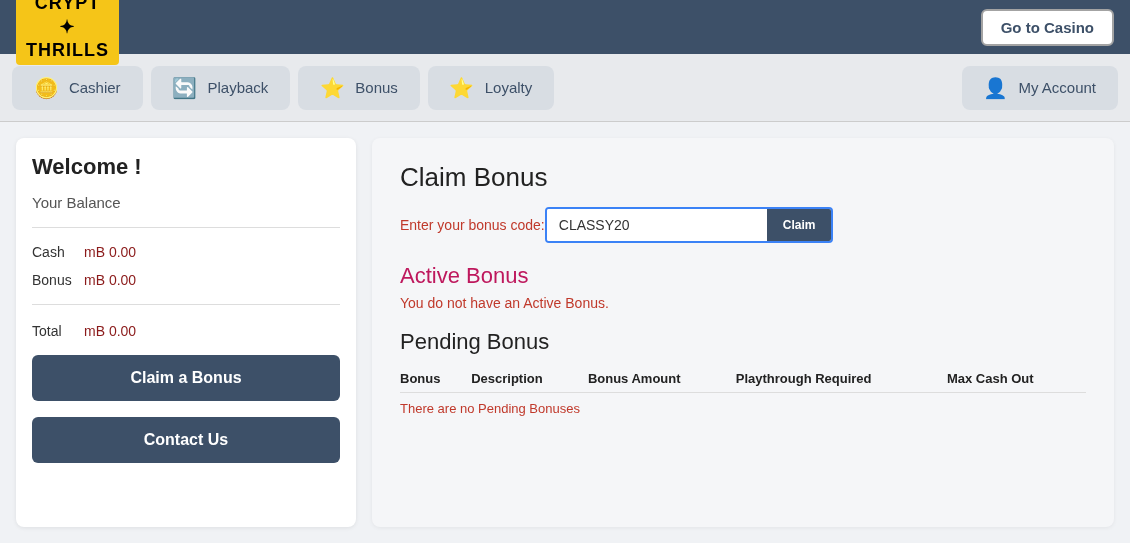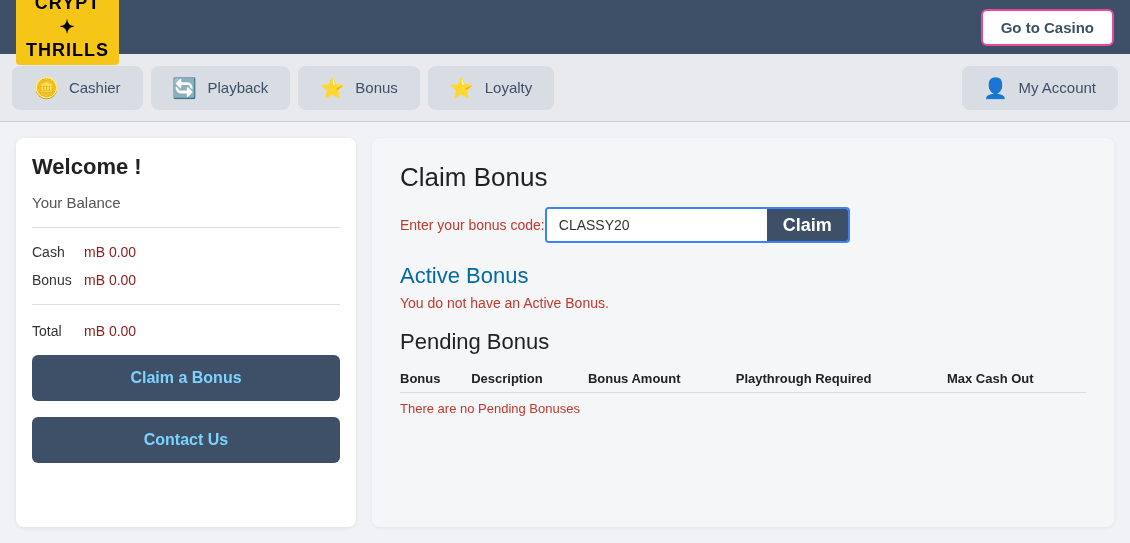--- a/index.html
+++ b/index.html
@@ -22,21 +22,21 @@
       font-size: 18px;
       color: #000;
       display: flex;
       align-items: center;
       gap: 2px;
       letter-spacing: 1px;
       flex-direction: column;
     }
     .go-to-casino-btn {
       background: #fff;
-      border: 2px solid #ec4899;
+      border: 2px solid #a3a3a3;
       border-radius: 6px;
       padding: 8px 18px;
       font-size: 15px;
       font-weight: bold;
       color: #3d5068;
       cursor: pointer;
     }
 
     
     .nav {
@@ -125,21 +125,21 @@
       align-items: center;
       gap: 8px;
       font-size: 14px;
       color: #333;
       margin-top: 2px;
     }
     .total-row .tot-label { min-width: 44px; }
     .total-row .tot-value { color: #8b1a1a; }
     .sidebar-btn {
       background: #3d5068;
-      color: #7dd3fc;
+      color: #ffffff;
       border: none;
       border-radius: 6px;
       padding: 14px;
       font-size: 16px;
       font-weight: bold;
       cursor: pointer;
       width: 100%;
       text-align: center;
       margin-top: 4px;
     }
@@ -181,28 +181,28 @@
       padding: 8px 12px;
       font-size: 14px;
       width: 220px;
       color: #333;
     }
     .claim-btn {
       background: #3d5068;
       color: #fff;
       border: none;
       padding: 0 16px;
-      font-size: 18px;
+      font-size: 12px;
       cursor: pointer;
       font-weight: bold;
     }
 
     .active-bonus-title {
       font-size: 22px;
-      color: #0369a1;
+      color: #be185d;
       font-weight: 400;
       margin-bottom: 6px;
     }
     .no-active-bonus {
       font-size: 14px;
       color: #c0392b;
       margin-bottom: 18px;
     }
 
     .pending-bonus-title {

